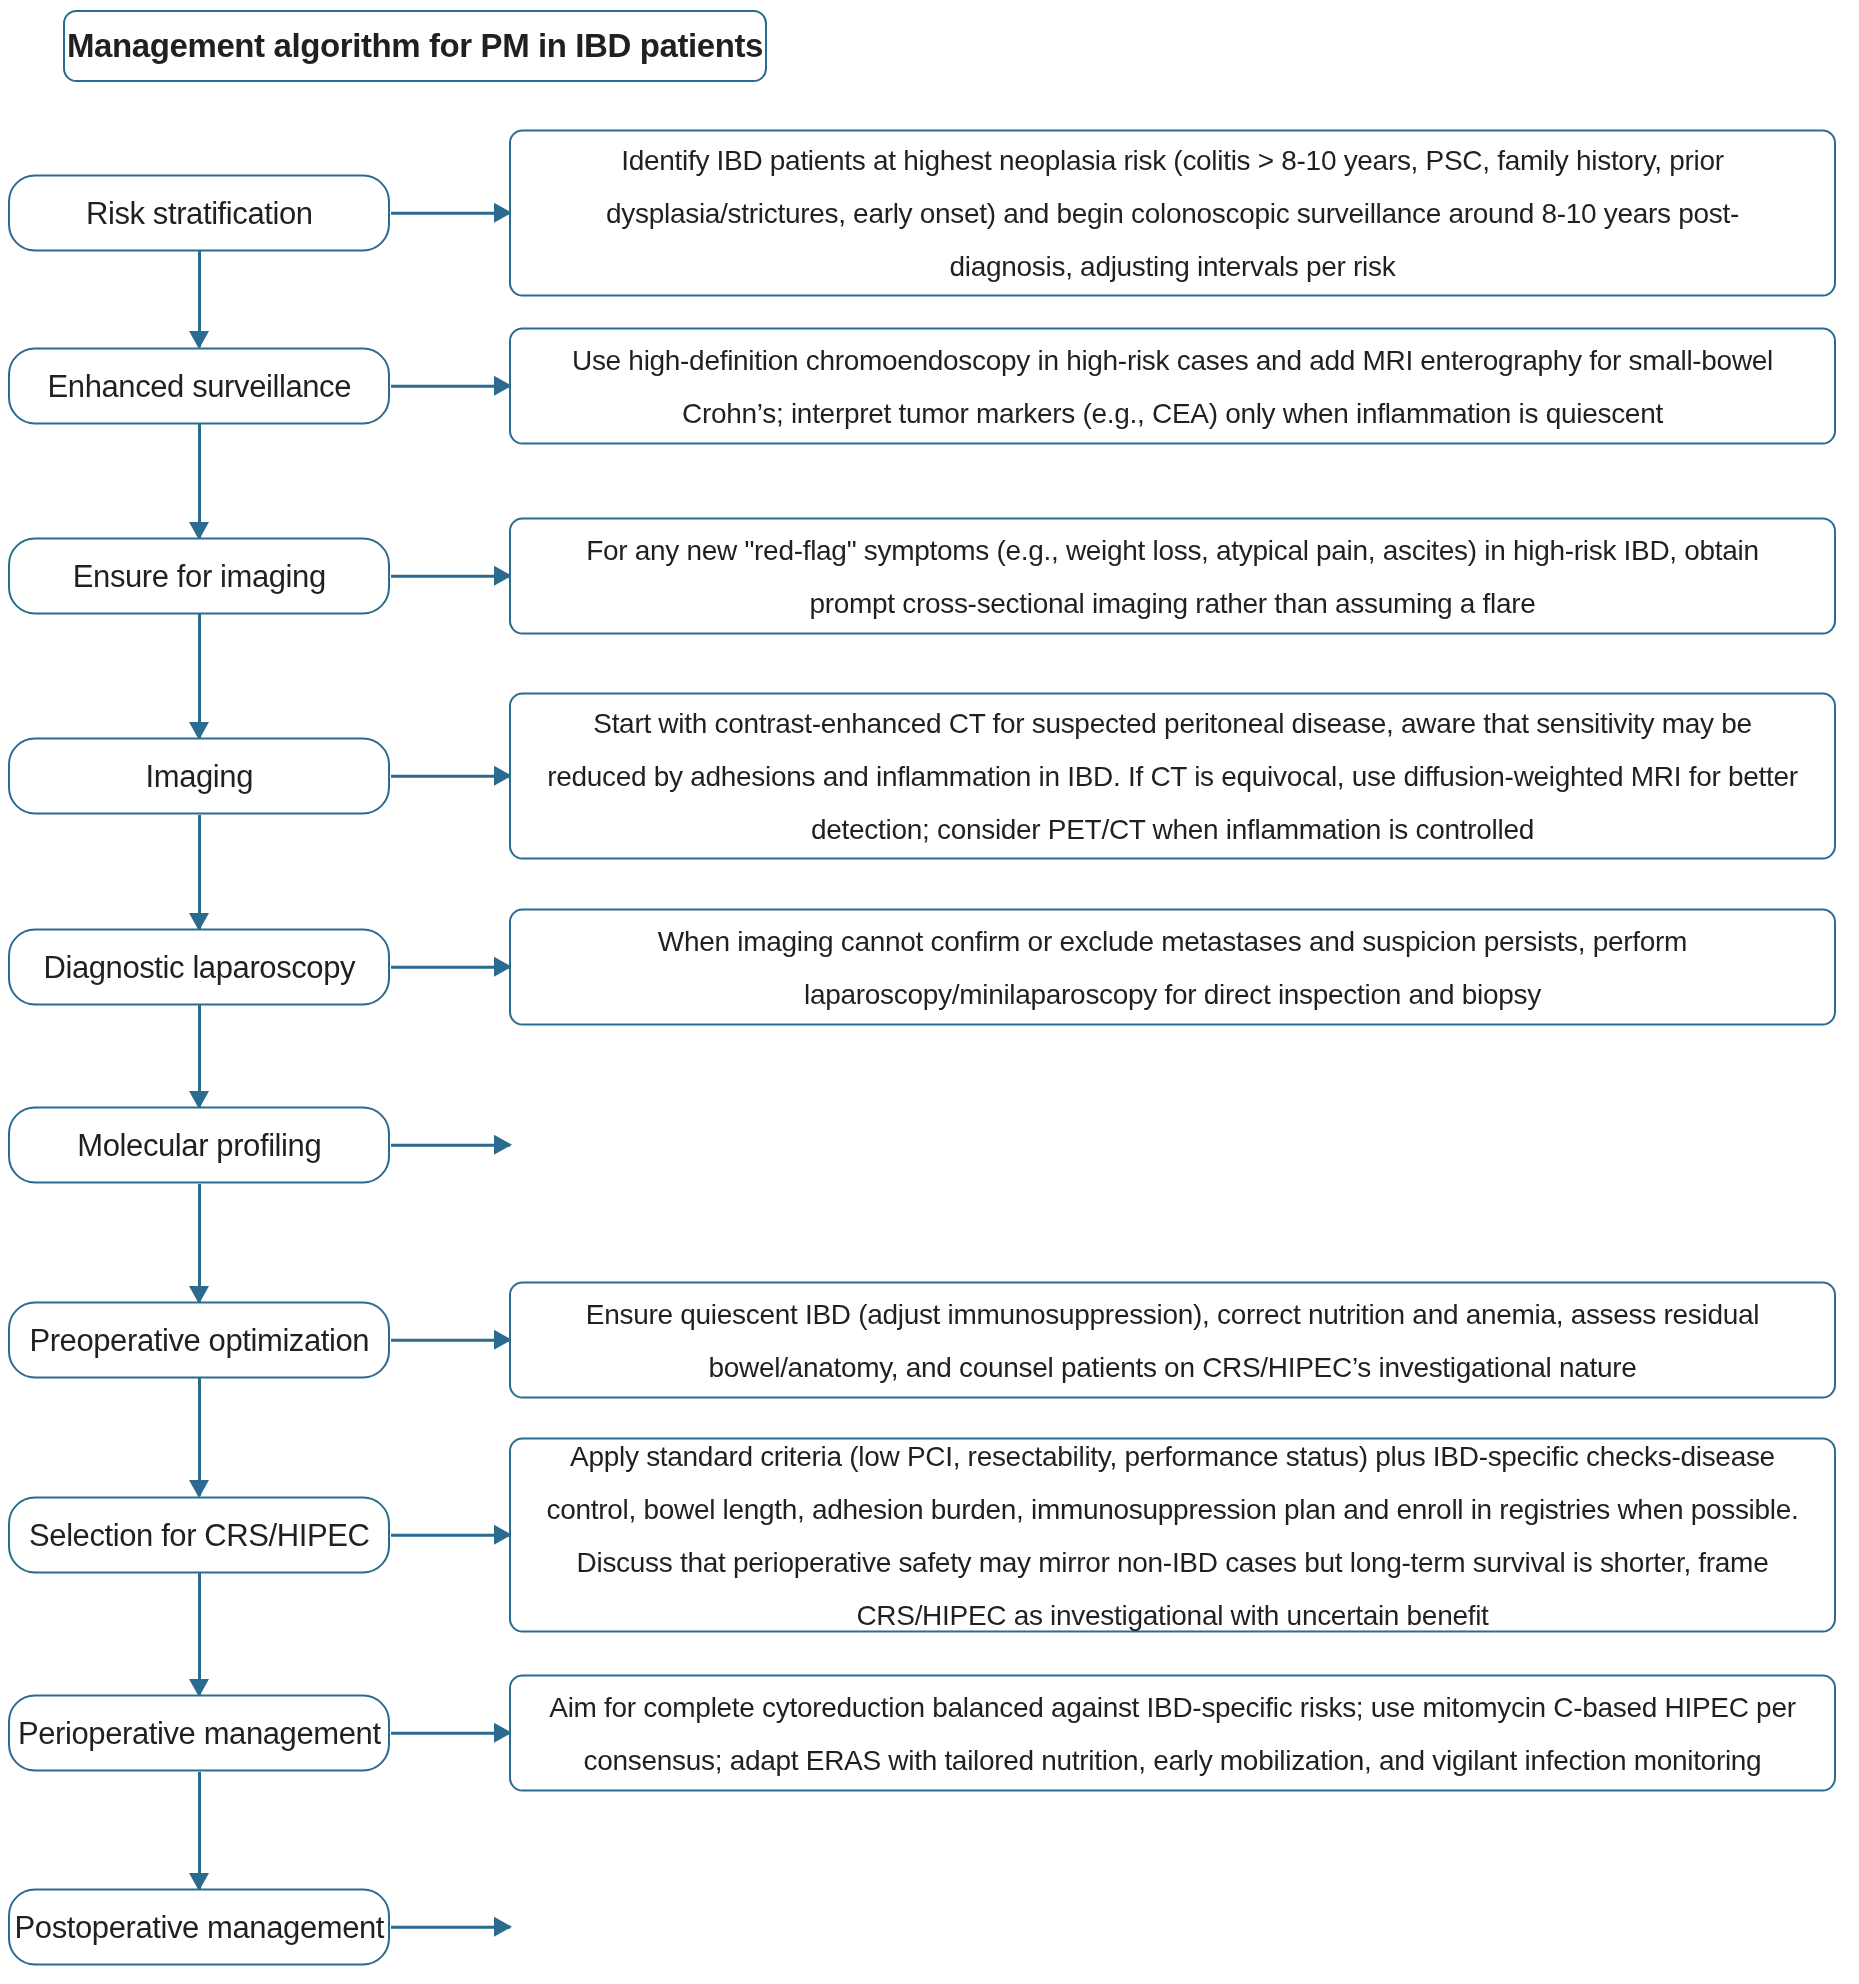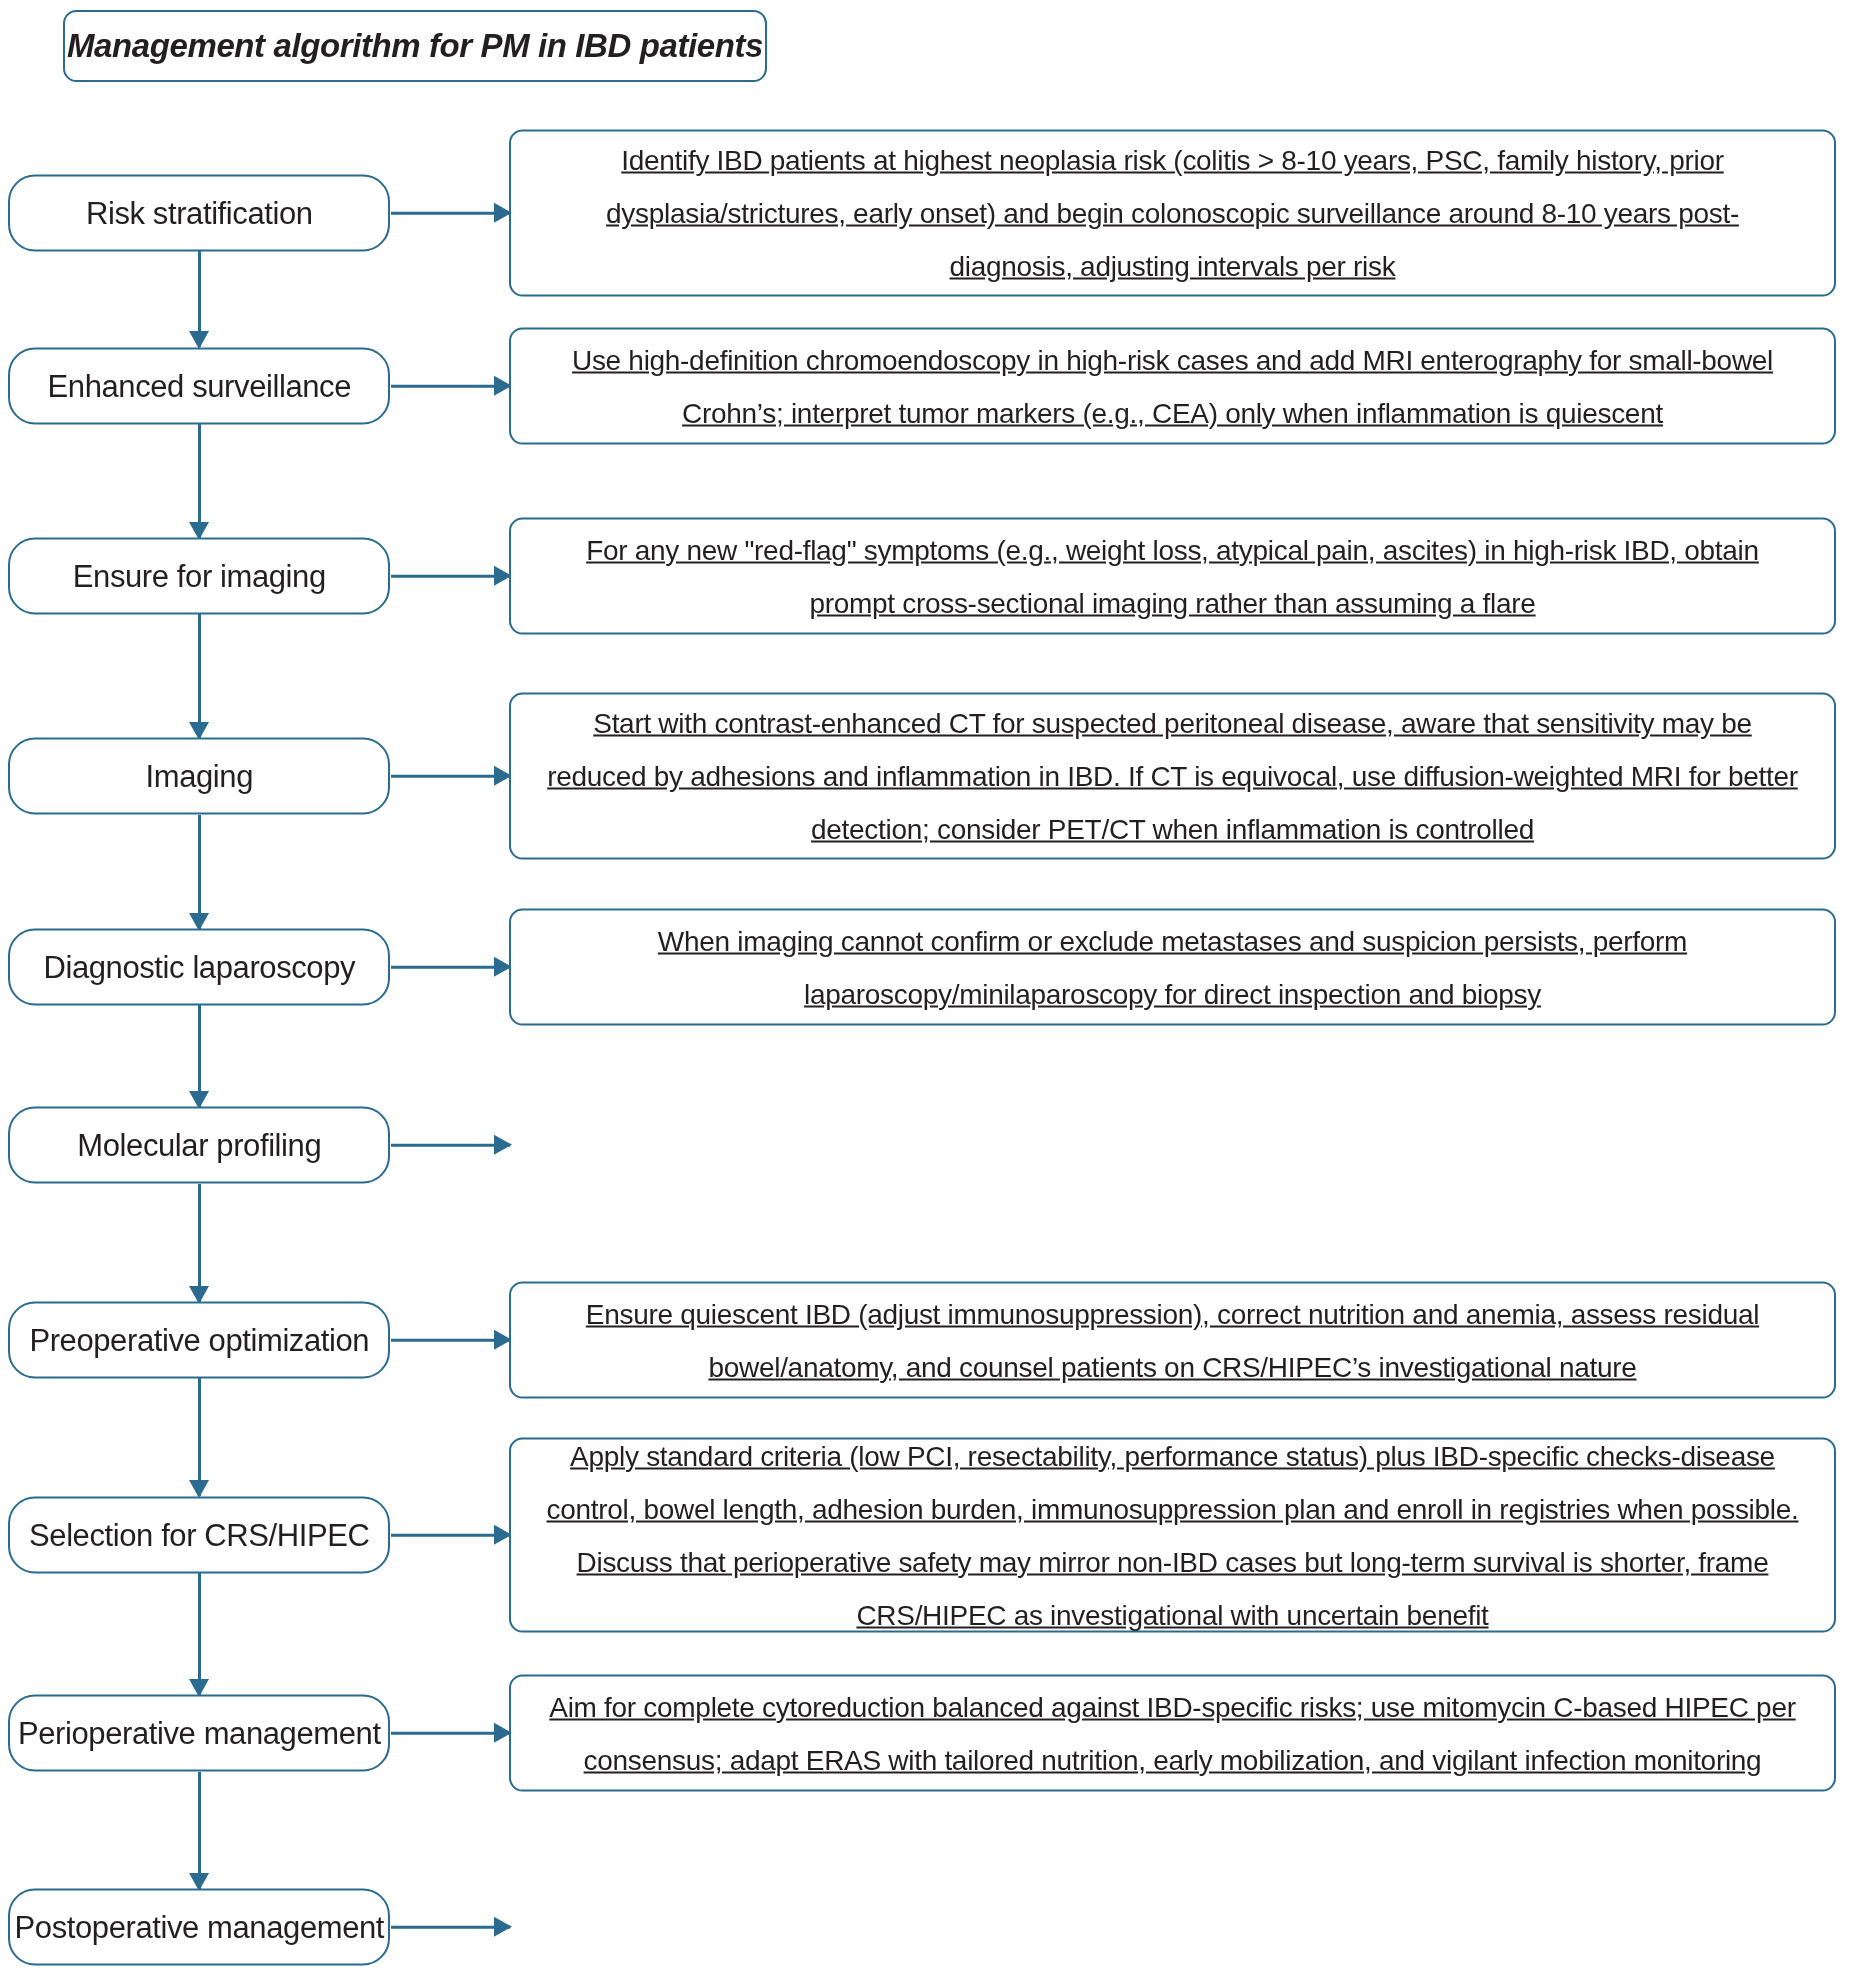--- a/index.html
+++ b/index.html
@@ -26,21 +26,20 @@
     height: 68px;
     border: 2.5px solid #2a6b8f;
     border-radius: 13.4px;
     background: #ffffff;
     display: flex;
     align-items: center;
     justify-content: center;
     font-weight: bold;
     font-size: 33px;
     letter-spacing: -0.4px;
-    font-style: italic;
   }
   .label-box {
     position: absolute;
     left: 8.3px;
     width: 382px;
     height: 77px;
     border: 2.5px solid #2a6b8f;
     border-radius: 27px;
     background: #ffffff;
     display: flex;
@@ -62,21 +61,20 @@
     display: flex;
     align-items: center;
     justify-content: center;
     font-size: 28px;
     line-height: 53px;
     letter-spacing: -0.3px;
     text-align: center;
     transform: translateY(-50%);
     box-sizing: border-box;
     padding: 6.7px 35px;
-    text-decoration: underline;
   }
   .desc-h2 { height: 117px; }
   .desc-h3 { height: 167px; }
   .desc-h4 { height: 195px; }
   
   .arrow-h {
     position: absolute;
     left: 391px;
     width: 119px;
     height: 2.5px;

